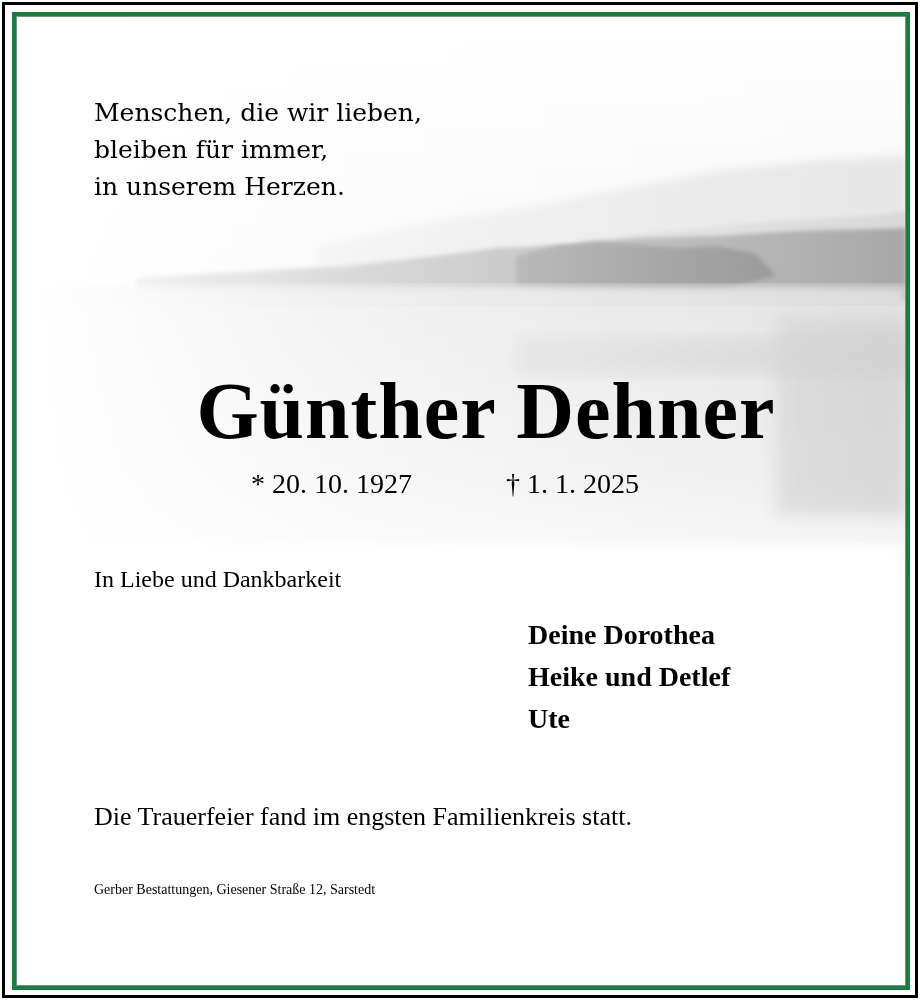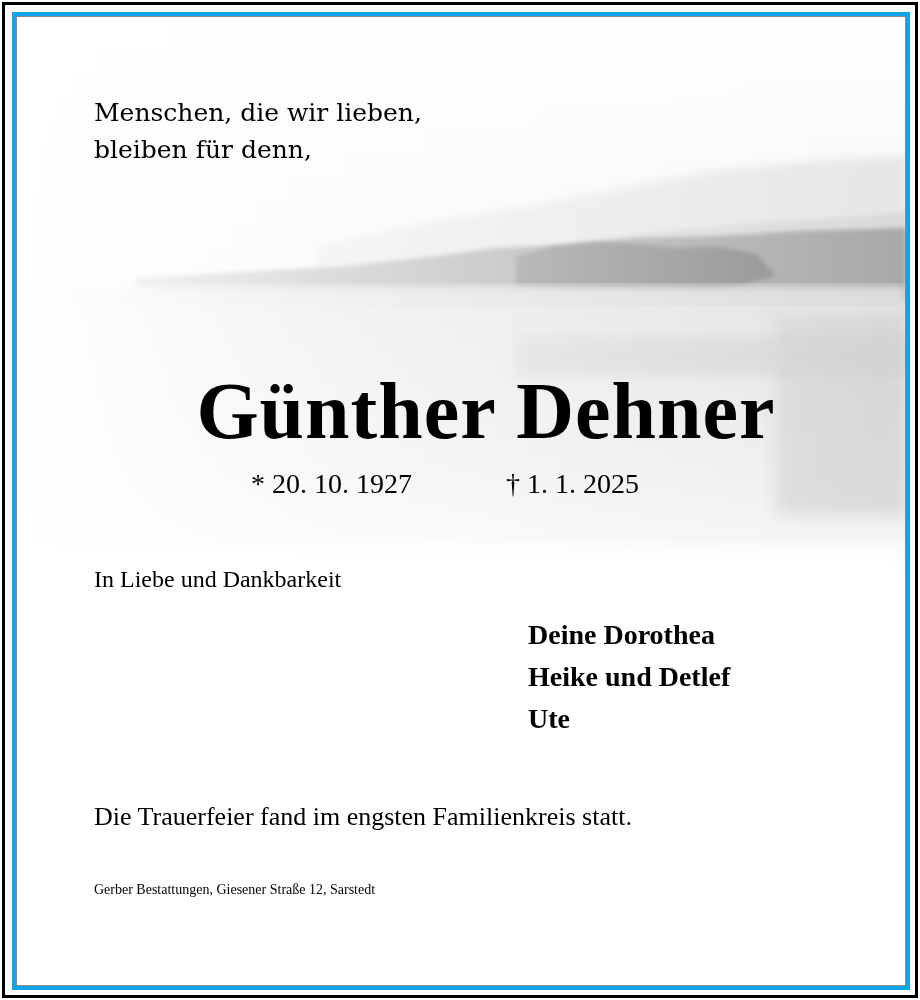--- a/index.html
+++ b/index.html
@@ -3,21 +3,21 @@
 <meta charset="utf-8">
 <style>
   html, body { margin: 0; padding: 0; background: #ffffff; }
   body { width: 920px; height: 1000px; position: relative; overflow: hidden; }
   .outer-frame {
     position: absolute; left: 2px; top: 2px; width: 910px; height: 990px;
     border: 3px solid #000; box-sizing: content-box;
   }
   .inner-frame {
     position: absolute; left: 12px; top: 12px; width: 890px; height: 970px;
-    border: 4px solid #0ea5e9; box-sizing: content-box;
+    border: 4px solid #15803d; box-sizing: content-box;
     background: #fff; overflow: hidden;
   }
   .inner-frame::after {
     content: ""; position: absolute; inset: 0; border: 1px solid #888; pointer-events: none;
   }
   
   .landscape { position: absolute; left: 0; top: 0; width: 890px; height: 970px; }
   .text { position: absolute; font-family: "DejaVu Serif", "Liberation Serif", serif; color: #000; margin: 0; }
   .poem { left: 78px; top: 78px; font-size: 25px; line-height: 37px; }
   .poem div { white-space: nowrap; }
@@ -81,21 +81,22 @@
     <rect x="500" y="320" width="390" height="40" fill="#d3d3d3" filter="url(#blur8)" opacity="0.8"></rect>
     <rect x="760" y="300" width="130" height="200" fill="#d0d0d0" filter="url(#blur8)" opacity="0.7"></rect>
 
     <rect x="0" y="0" width="890" height="970" fill="url(#fadeLeft)"></rect>
     <rect x="0" y="560" width="890" height="410" fill="#ffffff"></rect>
     <rect x="0" y="530" width="890" height="50" fill="#ffffff" filter="url(#blur8)"></rect>
   </svg>
 
   <div class="text poem">
     <div>Menschen, die wir lieben,</div>
-    <div>bleiben für denn,</div>
+    <div>bleiben für immer,</div>
+    <div>in unserem Herzen.</div>
   </div>
 
   <div class="text name">Günther Dehner</div>
 
   <div class="text dates">
     <span class="birth">* 20. 10. 1927</span>
     <span class="death">† 1. 1. 2025</span>
   </div>
 
   <div class="text love">In Liebe und Dankbarkeit</div>

